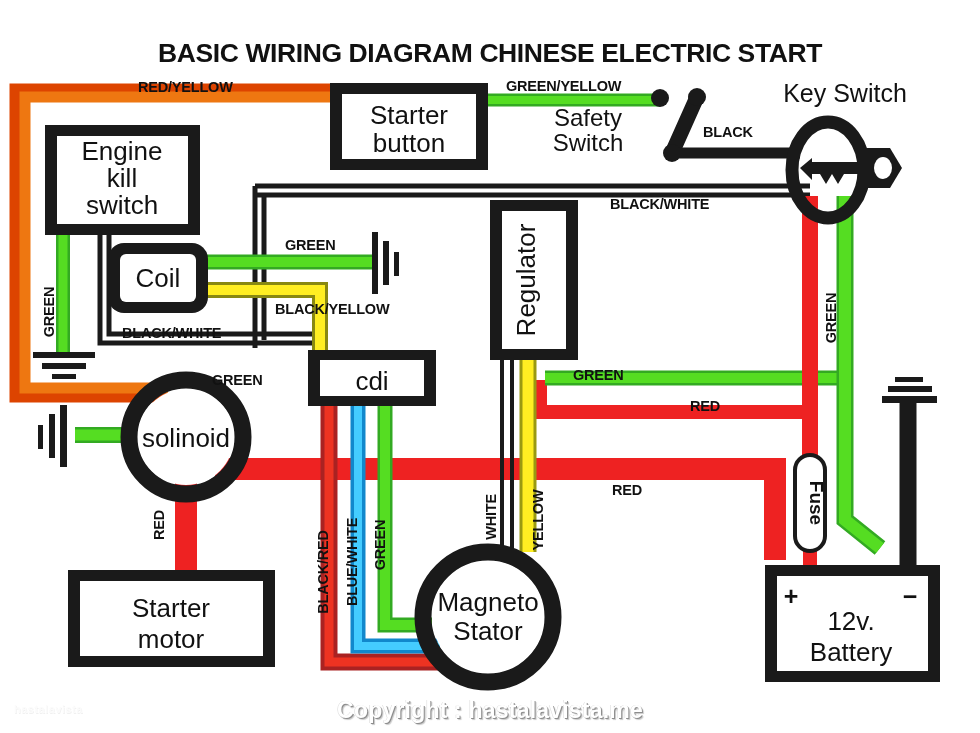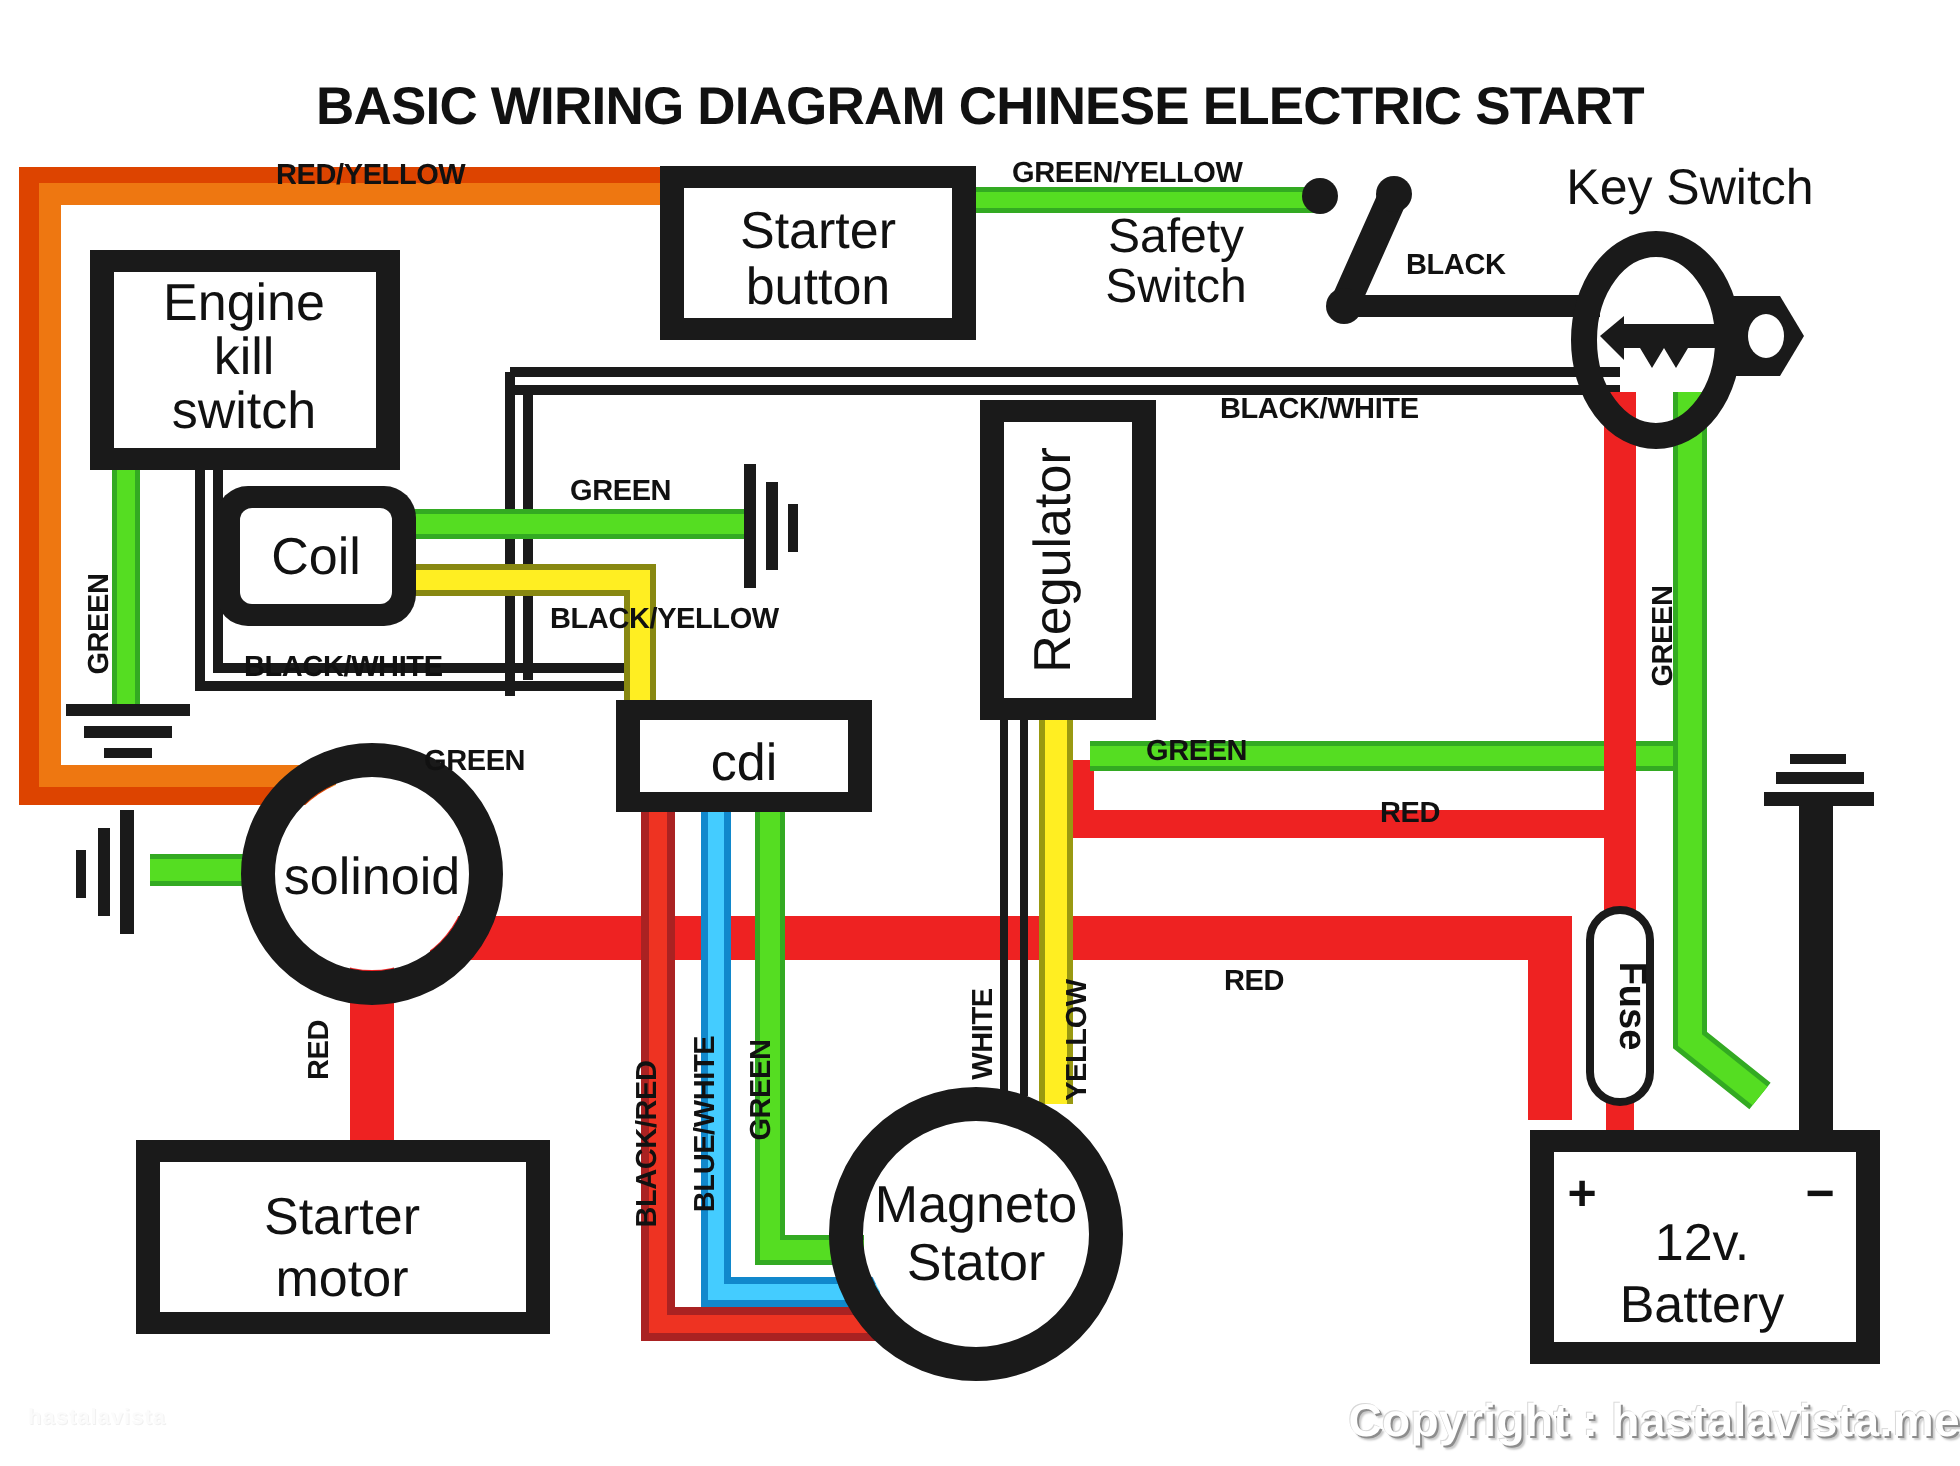--- a/index.html
+++ b/index.html
@@ -63,21 +63,21 @@
     font-family: "Liberation Sans", sans-serif;
     font-size: 25px;
     font-weight: bold;
     fill: #111111;
   }
   .copyright-text {
     position: absolute;
     left: 0;
     top: 697px;
     width: 980px;
-    text-align: right;
+    text-align: center;
     font-family: "Liberation Sans", sans-serif;
     font-weight: bold;
     font-size: 23px;
     color: #ffffff;
     text-shadow: 1px 1px 0 #8d8d8d, 2px 2px 1px #c9c9c9, -0.5px -0.5px 0 #d8d8d8;
     letter-spacing: 0.2px;
     pointer-events: none;
   }
   .watermark-text {
     position: absolute;

